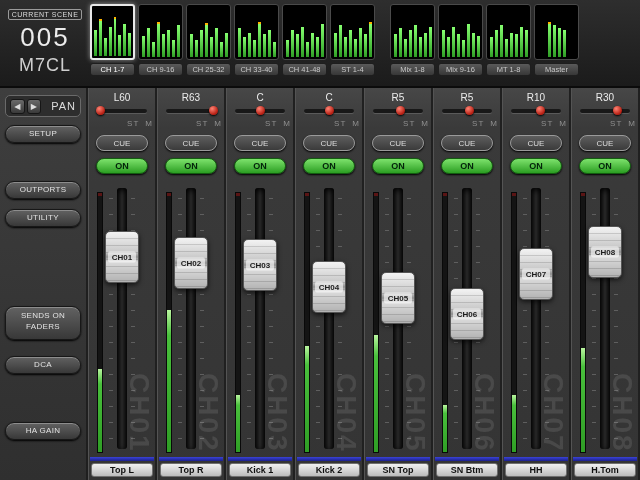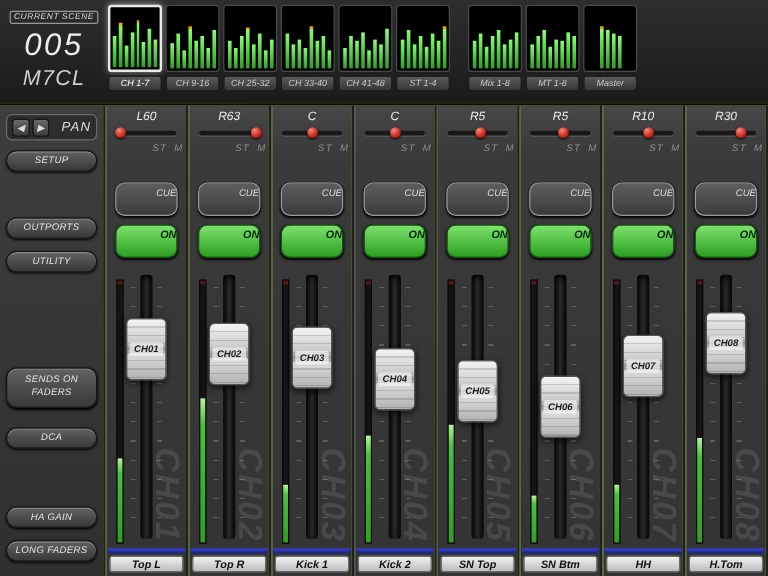--- a/index.html
+++ b/index.html
@@ -1,18 +1,18 @@
 <!DOCTYPE html>
 <html><head>
 <meta charset="utf-8">
 <style>
   *{margin:0;padding:0;box-sizing:border-box;}
   html,body{width:640px;height:480px;background:#101010;}
   body{font-family:"Liberation Sans",sans-serif;}
-  #app{position:relative;width:640px;height:480px;background:#84cc16;overflow:hidden;font-style:italic;}
+  #app{position:relative;width:640px;height:480px;background:#b91c1c;overflow:hidden;}
 
   
   #top-bar{position:absolute;left:0;top:0;right:0;height:88px;
     background:linear-gradient(180deg,#2e2e2e,#1b1b1b);border-bottom:2px solid #0b0b0b;}
   #scene{position:absolute;left:2px;top:3px;width:86px;height:82px;text-align:center;}
   #scene .cs-label{display:inline-block;margin-top:2px;padding:1px 3px;border:1px solid #9a9a9a;
     border-radius:2px;font-size:7px;color:#ddd;letter-spacing:.5px;}
   #scene .num{font-size:26px;color:#ececec;letter-spacing:2px;margin-top:1px;}
   #scene .model{font-size:18px;color:#cfcfcf;letter-spacing:1px;margin-top:2px;}
 
@@ -50,22 +50,22 @@
     background:linear-gradient(180deg,#474747,#3a3a3a 40px,#343434);
     border-left:1px solid #545454;border-right:2px solid #202020;}
   .pan-value{margin-top:4px;height:12px;font-size:10px;color:#ececec;text-align:center;}
   .pan-slider{position:relative;height:12px;margin:1px 8px 0;cursor:pointer;}
   .pan-slider .ptrack{position:absolute;left:0;right:0;top:4px;height:4px;background:#181818;
     border-radius:2px;box-shadow:0 1px 0 #5a5a5a;}
   .pan-slider .knob{position:absolute;top:1px;width:9px;height:9px;margin-left:-4px;border-radius:50%;
     background:radial-gradient(circle at 35% 30%,#ff8374,#b51c10 70%);box-shadow:0 1px 2px #000;}
   .stm{height:11px;margin-top:2px;text-align:center;font-size:8px;color:#8f8f8f;letter-spacing:1px;margin-left:36px;}
   .stm .m{margin-left:6px;}
-  .btn{display:block;width:52px;height:28px;margin:22px auto 0;border-radius:8px;font-size:8px;
-    text-align:right;line-height:15px;cursor:pointer;}
+  .btn{display:block;width:52px;height:16px;margin:5px auto 0;border-radius:8px;font-size:8px;
+    text-align:center;line-height:15px;cursor:pointer;}
   .cue-btn{background:linear-gradient(180deg,#5e5e5e,#3b3b3b);border:1px solid #9a9a9a;
     color:#ddd;box-shadow:0 1px 2px #000;}
   .on-btn{margin-top:7px;background:linear-gradient(180deg,#7de26c,#2b9e22);border:1px solid #135d10;
     color:#03240a;font-weight:bold;font-size:9px;box-shadow:0 1px 2px #000;}
   .fader-zone{position:relative;flex:1;margin-top:8px;}
   .meter{position:absolute;left:8px;top:10px;bottom:2px;width:6px;background:#141414;border:1px solid #090909;}
   .meter .clip{position:absolute;top:0;left:0;right:0;height:3px;background:#5a1414;}
   .meter .fill{position:absolute;bottom:0;left:0;right:0;
     background:linear-gradient(180deg,#b9f59f,#49c03c 18%,#2f9e25);}
   .ftrack{position:absolute;left:50%;top:6px;bottom:6px;width:10px;transform:translateX(-50%);
@@ -188,20 +188,33 @@
             <div class="bar" style="height: 56%;"></div>
             <div class="bar" style="height: 66%;"></div>
             <div class="bar" style="height: 40%;"></div>
             <div class="bar" style="height: 50%;"></div>
             <div class="bar" style="height: 62%;"></div>
           </div>
           <div class="tab-label">Mix 1-8</div>
         </div>
         <div class="tab">
           <div class="tab-meter">
+            <div class="bar" style="height: 56%;"></div>
+            <div class="bar" style="height: 40%;"></div>
+            <div class="bar" style="height: 62%;"></div>
+            <div class="bar" style="height: 46%;"></div>
+            <div class="bar" style="height: 34%;"></div>
+            <div class="bar" style="height: 68%;"></div>
+            <div class="bar" style="height: 50%;"></div>
+            <div class="bar" style="height: 42%;"></div>
+          </div>
+          <div class="tab-label">Mix 9-16</div>
+        </div>
+        <div class="tab">
+          <div class="tab-meter">
             <div class="bar" style="height: 40%;"></div>
             <div class="bar" style="height: 56%;"></div>
             <div class="bar" style="height: 66%;"></div>
             <div class="bar" style="height: 36%;"></div>
             <div class="bar" style="height: 50%;"></div>
             <div class="bar" style="height: 46%;"></div>
             <div class="bar" style="height: 62%;"></div>
             <div class="bar" style="height: 55%;"></div>
           </div>
           <div class="tab-label">MT 1-8</div>
@@ -224,21 +237,20 @@
       <div class="arrow-btn">▶</div>
       <div class="pan-label">PAN</div>
     </div>
     <div class="side-btn" id="btn-setup">SETUP</div>
     <div class="side-btn" id="btn-outports">OUTPORTS</div>
     <div class="side-btn" id="btn-utility">UTILITY</div>
     <div class="side-btn" id="btn-sends">SENDS ON
 FADERS</div>
     <div class="side-btn" id="btn-hagain">HA GAIN</div>
     <div class="side-btn" id="btn-dca">DCA</div>
-    <div class="side-btn" id="btn-longfaders">LONG FADERS</div>
   </aside>
 
   <main id="channels">
       <div class="strip">
         <div class="pan-value">L60</div>
         <div class="pan-slider">
           <div class="ptrack"></div>
           <div class="knob" style="left: 6%;"></div>
         </div>
         <div class="stm"><span class="st">ST</span><span class="m">M</span></div>

